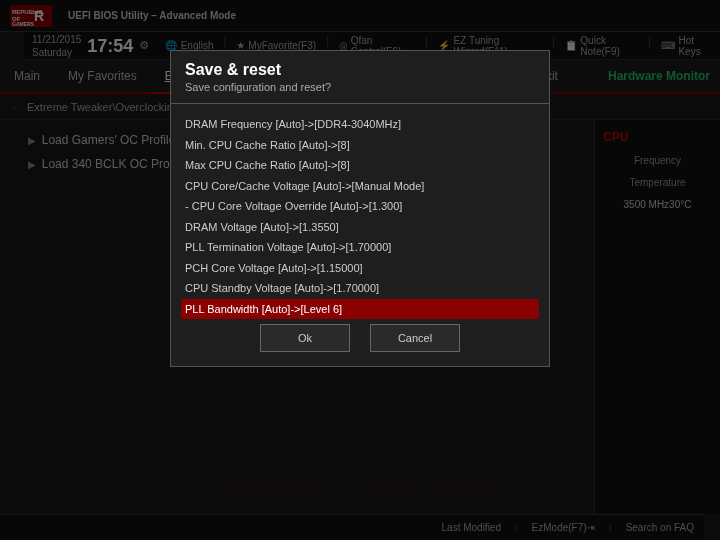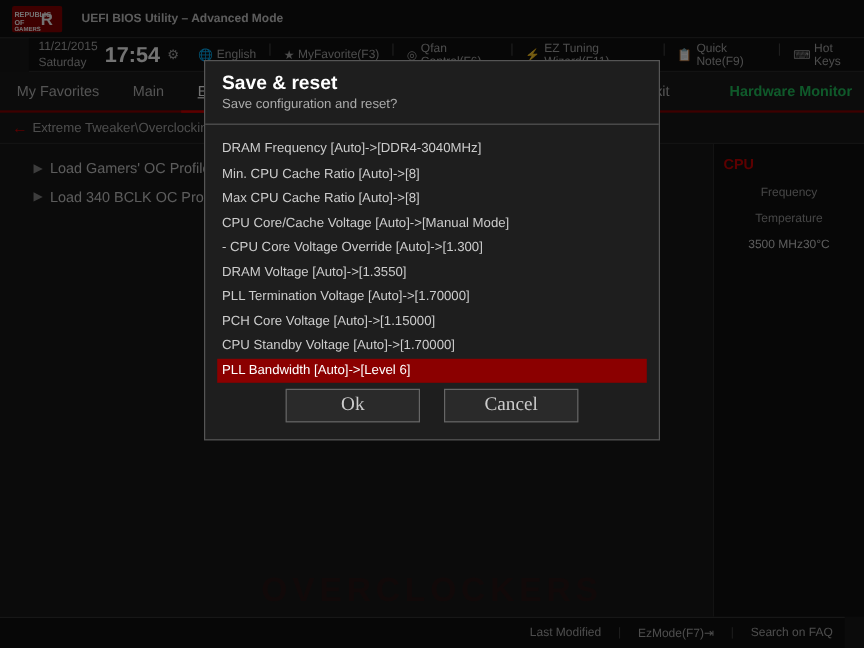--- a/index.html
+++ b/index.html
@@ -267,31 +267,30 @@
     .modal-list-wrapper {
       position: relative;
     }
     .modal-footer {
       padding: 14px 14px 14px;
       display: flex;
       justify-content: center;
       gap: 20px;
     }
     .modal-btn {
-      width: 112px;
+      width: 90px;
       height: 28px;
       border: 1px solid #666;
       background: #2a2a2a;
       color: #ccc;
-      font-size: 16px;
+      font-size: 11px;
       cursor: pointer;
       display: flex;
       align-items: center;
       justify-content: center;
-      font-family: Liberation Serif, serif;
     }
   </style>
 </head>
 <body>
 
 <div class="header-bar">
   <div class="header-logo">
     <svg width="42" height="22" viewBox="0 0 42 22">
       <rect width="42" height="22" fill="#8b0000" rx="2"></rect>
       <text x="2" y="9" fill="white" font-size="6" font-weight="bold">REPUBLIC</text>
@@ -340,24 +339,24 @@
     <span class="tool-sep">|</span>
     <span class="tool-item">
       <span>⌨</span>
       <span>Hot Keys</span>
     </span>
   </div>
 </div>
 
 <div class="nav-bar">
   <div class="nav-item">
+    <span>Main</span>
+  </div>
+  <div class="nav-item">
     <span>My Favorites</span>
-  </div>
-  <div class="nav-item">
-    <span>Main</span>
   </div>
   <div class="nav-item active">
     <span>Extreme Tweaker</span>
   </div>
   <div class="nav-item">
     <span>Advanced</span>
   </div>
   <div class="nav-item">
     <span>Monitor</span>
   </div>

